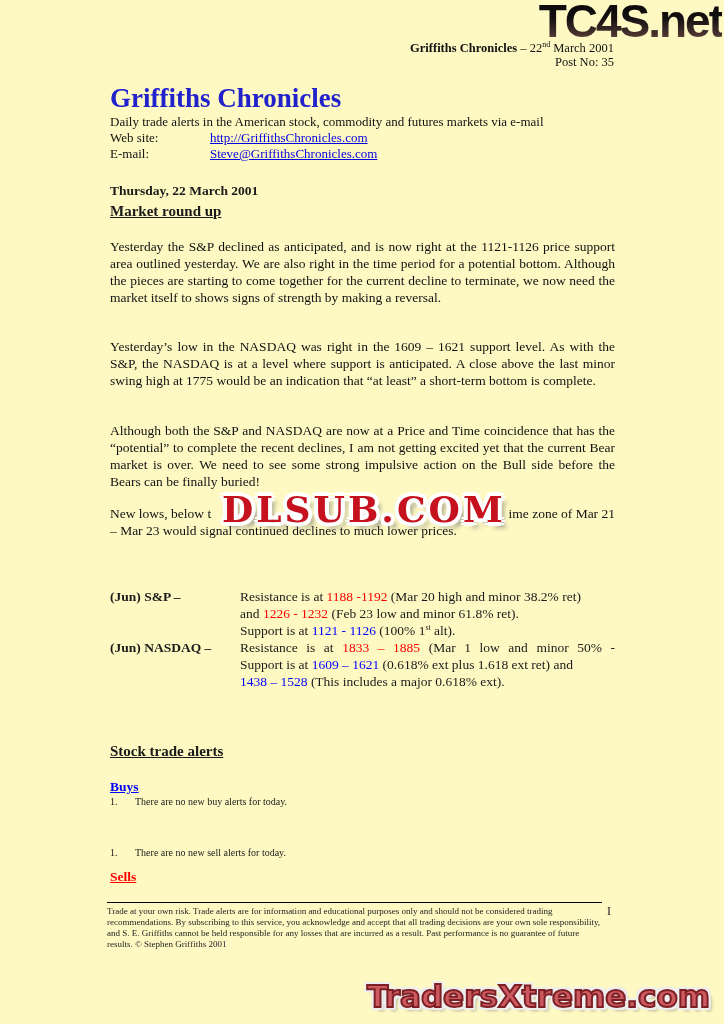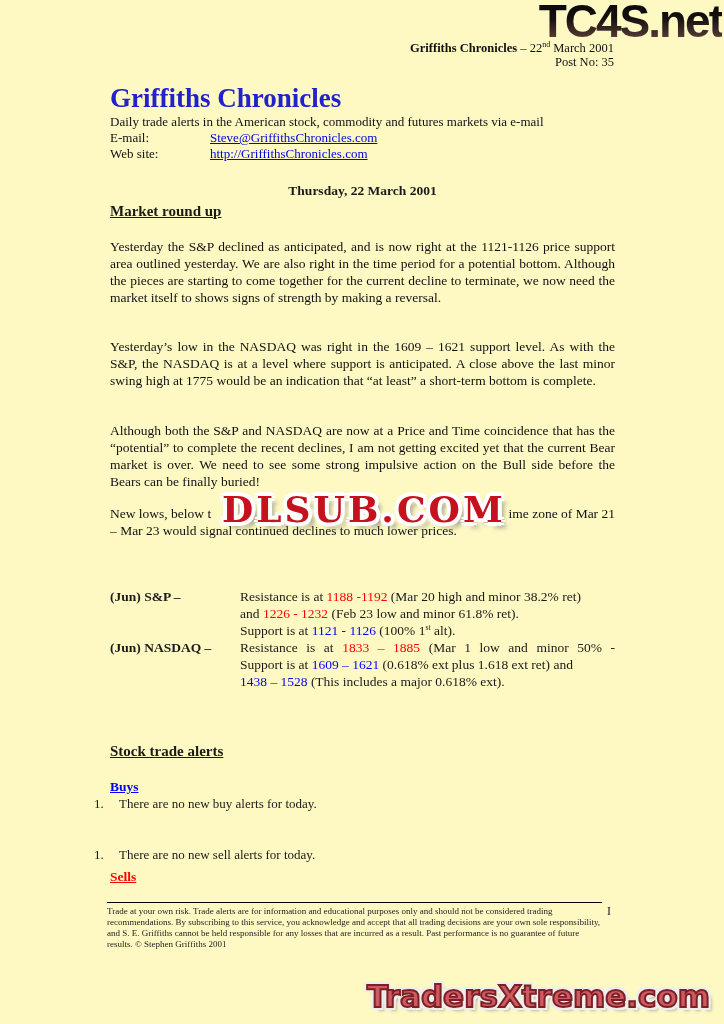--- a/index.html
+++ b/index.html
@@ -43,21 +43,21 @@
   
   .masthead { position:absolute; left:110px; top:84px; width:505px; }
   .doc-title { color:#2222cc; font-size:27px; font-weight:bold; line-height:29px; }
   .tagline { font-size:13px; line-height:16px; margin-top:1px; color:#111; }
   .contact-row { font-size:13px; line-height:16px; color:#111; }
   .contact-label { display:inline-block; width:100px; }
   a.doc-link { color:#0000e0; text-decoration:underline; cursor:pointer; }
 
   
   .date-line { position:absolute; left:110px; top:183px; width:505px;
-    text-align:center; font-weight:bold; font-size:13.5px; }
+    text-align:left; font-weight:bold; font-size:13.5px; }
   .sec-heading { position:absolute; left:110px; font-size:15px; font-weight:bold;
     text-decoration:underline; }
   .para { position:absolute; left:110px; width:505px; font-size:13.5px;
     line-height:17px; text-align:justify; color:#111; }
   .p4-line1 { display:flex; justify-content:space-between; white-space:pre; }
 
   
   .levels { position:absolute; left:110px; top:588px; width:505px;
     font-size:13.5px; }
   .level-row { position:relative; height:17px; line-height:17px; white-space:nowrap; }
@@ -66,21 +66,21 @@
   .level-text.just { width:375px; white-space:normal; text-align:justify;
     text-align-last:justify; }
   .lv-red { color:#ff0000; }
   .lv-blue { color:#0000ff; }
 
   
   .alert-label { position:absolute; left:110px; font-size:13.5px; font-weight:bold;
     text-decoration:underline; }
   .alert-label.buys { color:#0000ff; }
   .alert-label.sells { color:#ff0000;margin-top:39px; }
-  .alert-item { position:absolute; left:94px; font-size:13px; }
+  .alert-item { position:absolute; left:110px; font-size:10px; }
   .alert-item .num { display:inline-block; width:25px; }
 
   
   .footer { position:absolute; left:107px; top:902px; width:495px;
     border-top:1px solid #000; padding-top:3px;
     font-size:9px; line-height:11px; text-align:left; color:#222; }
   .page-num { position:absolute; left:607px; top:904px; font-size:12px; color:#222; }
 </style>
 </head>
 <body>
@@ -91,24 +91,24 @@
 
   <div class="header-meta">
     <div><b>Griffiths Chronicles</b><span> – 22</span><sup class="small">nd</sup><span> March 2001</span></div>
     <div>Post No: 35</div>
   </div>
 
   <div class="masthead">
     <div class="doc-title">Griffiths Chronicles</div>
     <div class="tagline">Daily trade alerts in the American stock, commodity and futures markets via e-mail</div>
     <div class="contact-row">
-      <span class="contact-label">E-mail:</span><a class="doc-link">Steve@GriffithsChronicles.com</a>
+      <span class="contact-label">Web site:</span><a class="doc-link">http://GriffithsChronicles.com</a>
     </div>
     <div class="contact-row">
-      <span class="contact-label">Web site:</span><a class="doc-link">http://GriffithsChronicles.com</a>
+      <span class="contact-label">E-mail:</span><a class="doc-link">Steve@GriffithsChronicles.com</a>
     </div>
   </div>
 
   <div class="date-line">Thursday, 22 March 2001</div>
   <div class="sec-heading" style="top:203px;">Market round up</div>
 
   <p class="para" style="top:238px;">Yesterday the S&amp;P declined as anticipated, and is now right at the 1121-1126 price support area outlined yesterday. We are also right in the time period for a potential bottom. Although the pieces are starting to come together for the current decline to terminate, we now need the market itself to shows signs of strength by making a reversal.</p>
   <p class="para" style="top:338px;">Yesterday’s low in the NASDAQ was right in the 1609 – 1621 support level. As with the S&amp;P, the NASDAQ is at a level where support is anticipated. A close above the last minor swing high at 1775 would be an indication that “at least” a short-term bottom is complete.</p>
   <p class="para" style="top:422px;">Although both the S&amp;P and NASDAQ are now at a Price and Time coincidence that has the “potential” to complete the recent declines, I am not getting excited yet that the current Bear market is over. We need to see some strong impulsive action on the Bull side before the Bears can be finally buried!</p>
 

